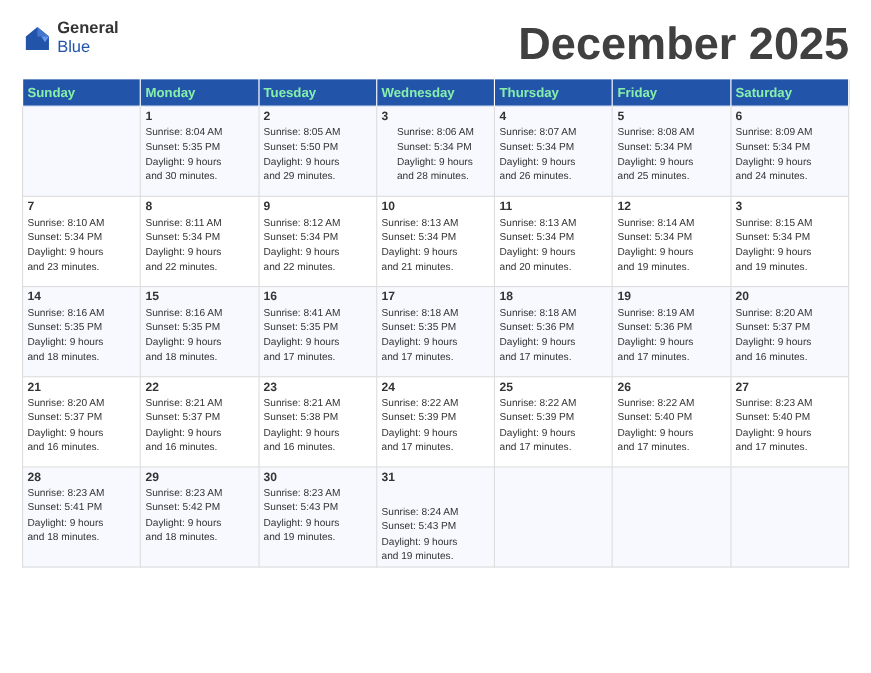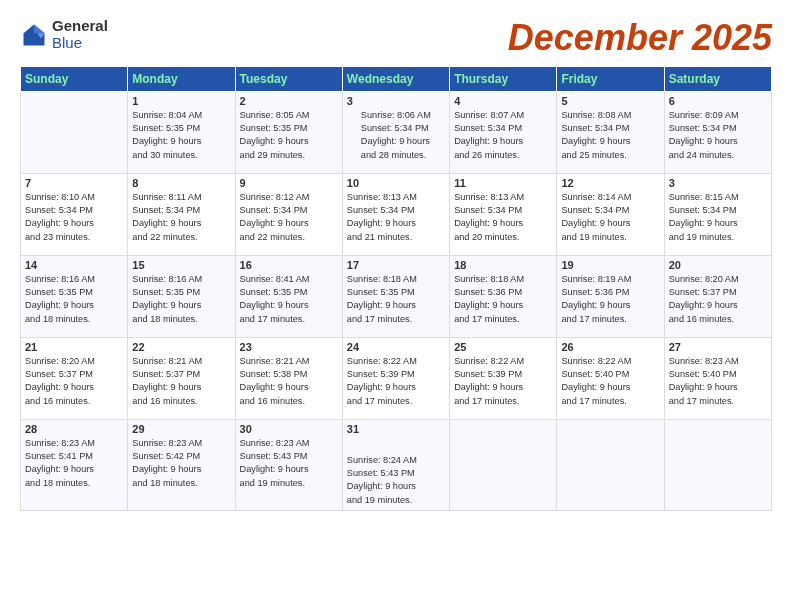--- a/index.html
+++ b/index.html
@@ -44,25 +44,24 @@
       color: #2255aa;
     }
     .logo-icon {
       width: 28px;
       height: 28px;
     }
     .title-block {
       text-align: right;
     }
     .month-title {
-      font-size: 36px;
+      font-size: 41px;
       font-weight: bold;
-      color: #c2410c;
+      color: #404040;
       line-height: 1.1;
-      font-style: italic;
     }
     .subtitle {
       font-size: 13px;
       color: #555;
     }
     table {
       width: 100%;
       border-collapse: collapse;
       table-layout: fixed;
     }
@@ -140,21 +139,21 @@
           <td>
             <span class="day-num">1</span>
             <div class="day-info" style="white-space: pre-line;">Sunrise: 8:04 AM
 Sunset: 5:35 PM
 Daylight: 9 hours
 and 30 minutes.</div>
           </td>
           <td>
             <span class="day-num">2</span>
             <div class="day-info" style="white-space: pre-line;">Sunrise: 8:05 AM
-Sunset: 5:35 PM
+Sunset: 5:50 PM
 Daylight: 9 hours
 and 29 minutes.</div>
           </td>
           <td>
             <span class="day-num">3</span>
             <div class="day-info" style="white-space: pre-line; margin-left: 14px;">Sunrise: 8:06 AM
 Sunset: 5:34 PM
 Daylight: 9 hours
 and 28 minutes.</div>
           </td>

